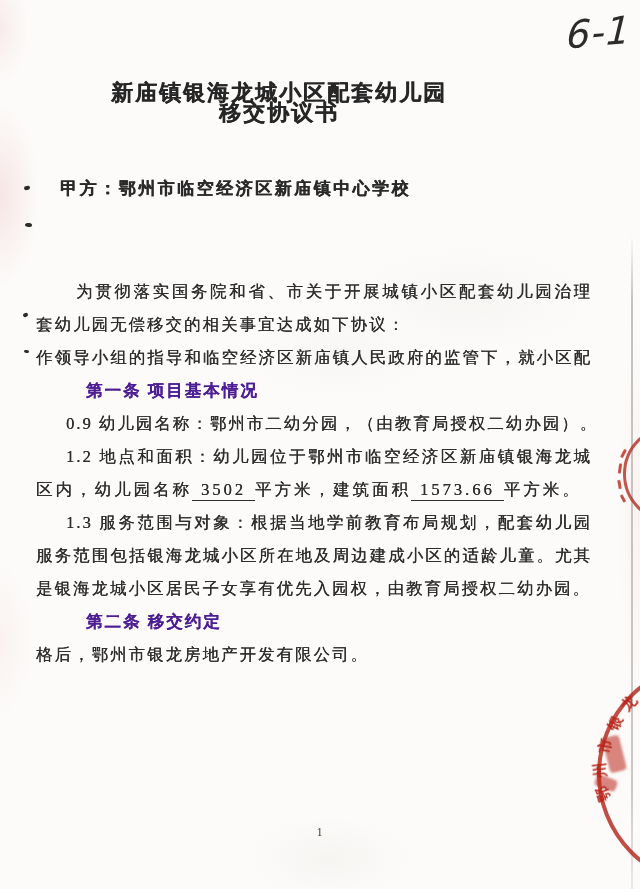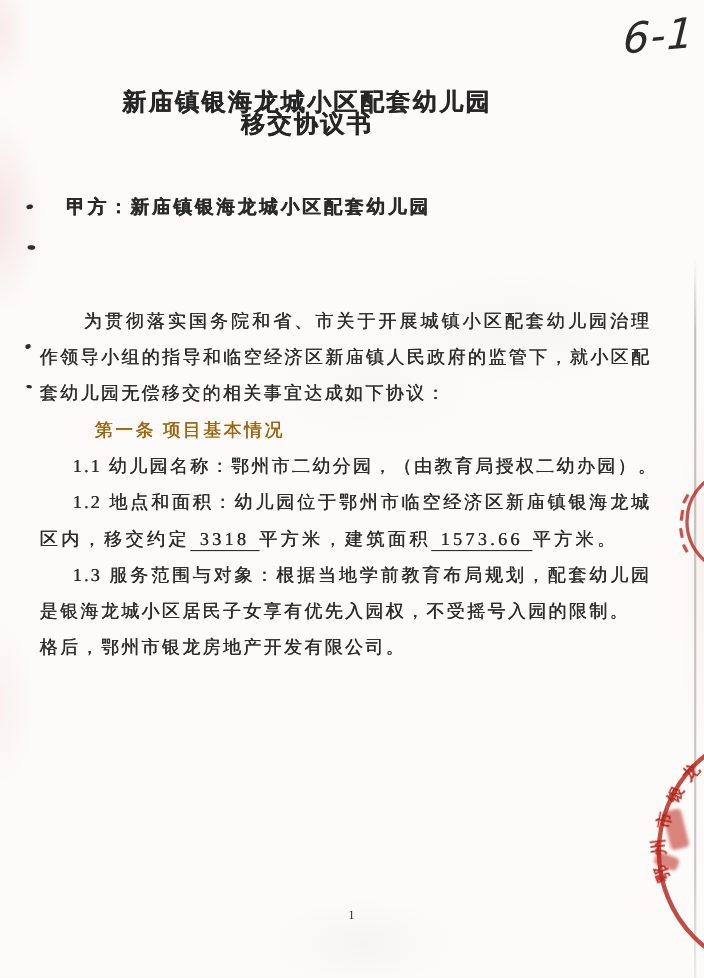--- a/index.html
+++ b/index.html
@@ -42,21 +42,21 @@
 
   .body-block{position:absolute;left:36px;top:275px;width:556px;z-index:3;}
   .line{height:33px;line-height:33px;font-size:16.5px;letter-spacing:2px;
     color:#2e2e2e;text-shadow:.35px 0 0 currentColor;white-space:nowrap;
     text-align:justify;text-justify:inter-character;}
   .line.fill{text-align-last:justify;white-space:normal;overflow:hidden;}
   .line.end{text-align-last:left;}
   .line.ind-p{padding-left:40px;}
   .line.ind-h{padding-left:50px;}
   .line.ind-c{padding-left:30px;}
-  .line.bold{font-weight:normal;color:#a16207;}
+  .line.bold{font-weight:bold;color:#4c1d95;}
   .line.wide{letter-spacing:3px;}
   .u{border-bottom:1.6px solid #2d2d2d;padding:0 9px 1px 9px;}
 
   .pagenum{position:absolute;left:0;top:826px;width:640px;text-align:center;
     font-size:11.5px;color:#333;letter-spacing:1px;z-index:3;}
 
   
   .dot{position:absolute;background:#2c2c2c;border-radius:45%;z-index:3;}
   .dot.d1{left:24px;top:186px;width:6px;height:4px;transform:rotate(-12deg);}
   .dot.d2{left:25px;top:223px;width:7px;height:4px;transform:rotate(6deg);}
@@ -92,34 +92,36 @@
 
 <div class="page">
 
   <div class="edge-line"></div>
 
   <div class="handwritten">6-1</div>
 
   <div class="title l1">新庙镇银海龙城小区配套幼儿园</div>
   <div class="title l2">移交协议书</div>
 
-  <div class="party a">甲方：新庙镇银海龙城小区配套幼儿园</div>
+  <div class="party a">甲方：鄂州市临空经济区新庙镇中心学校</div>
 
   <div class="body-block">
     <div class="line fill ind-p">为贯彻落实国务院和省、市关于开展城镇小区配套幼儿园治理工</div>
+    <div class="line end">套幼儿园无偿移交的相关事宜达成如下协议：</div>
     <div class="line fill">作领导小组的指导和临空经济区新庙镇人民政府的监管下，就小区配</div>
-    <div class="line end">套幼儿园无偿移交的相关事宜达成如下协议：</div>
 
     <div class="line end ind-h bold">第一条  项目基本情况</div>
-    <div class="line end ind-c">1.1 幼儿园名称：鄂州市二幼分园，（由教育局授权二幼办园）。</div>
+    <div class="line end ind-c">0.9 幼儿园名称：鄂州市二幼分园，（由教育局授权二幼办园）。</div>
     <div class="line fill ind-c">1.2 地点和面积：幼儿园位于鄂州市临空经济区新庙镇银海龙城小</div>
-    <div class="line end wide"><span>区内，移交约定</span><span class="u">3318</span><span>平方米，建筑面积</span><span class="u">1573.66</span><span>平方米。</span></div>
+    <div class="line end wide"><span>区内，幼儿园名称</span><span class="u">3502</span><span>平方米，建筑面积</span><span class="u">1573.66</span><span>平方米。</span></div>
     <div class="line fill ind-c">1.3 服务范围与对象：根据当地学前教育布局规划，配套幼儿园的</div>
-    <div class="line end">是银海龙城小区居民子女享有优先入园权，不受摇号入园的限制。</div>
+    <div class="line fill">服务范围包括银海龙城小区所在地及周边建成小区的适龄儿童。尤其</div>
+    <div class="line end">是银海龙城小区居民子女享有优先入园权，由教育局授权二幼办园。</div>
 
+    <div class="line end ind-h bold">第二条  移交约定</div>
     <div class="line end">格后，鄂州市银龙房地产开发有限公司。</div>
   </div>
 
   <div class="pagenum">1</div>
 
   <span class="dot d1"></span>
   <span class="dot d2"></span>
   <span class="dot d3"></span>
   <span class="dot d4"></span>
 

